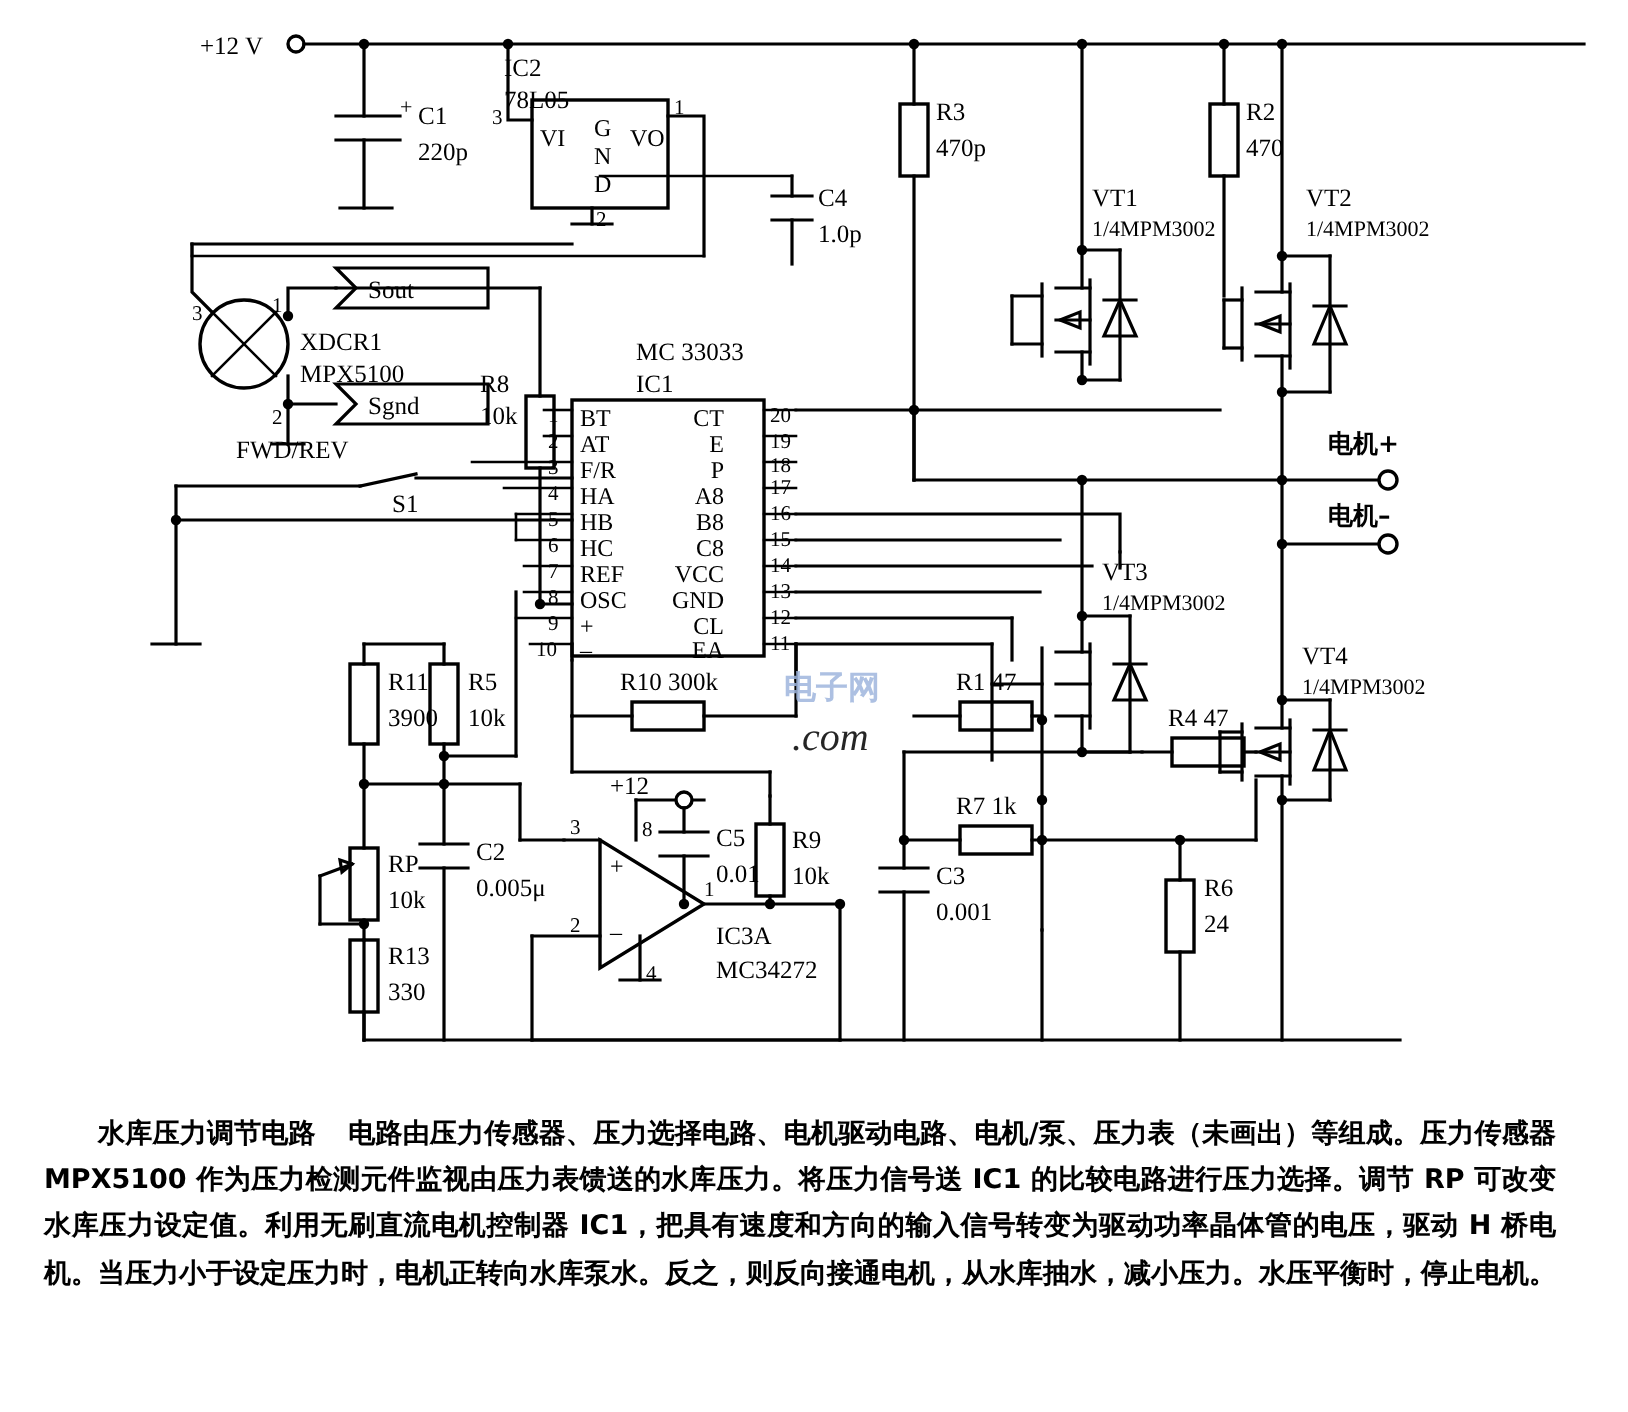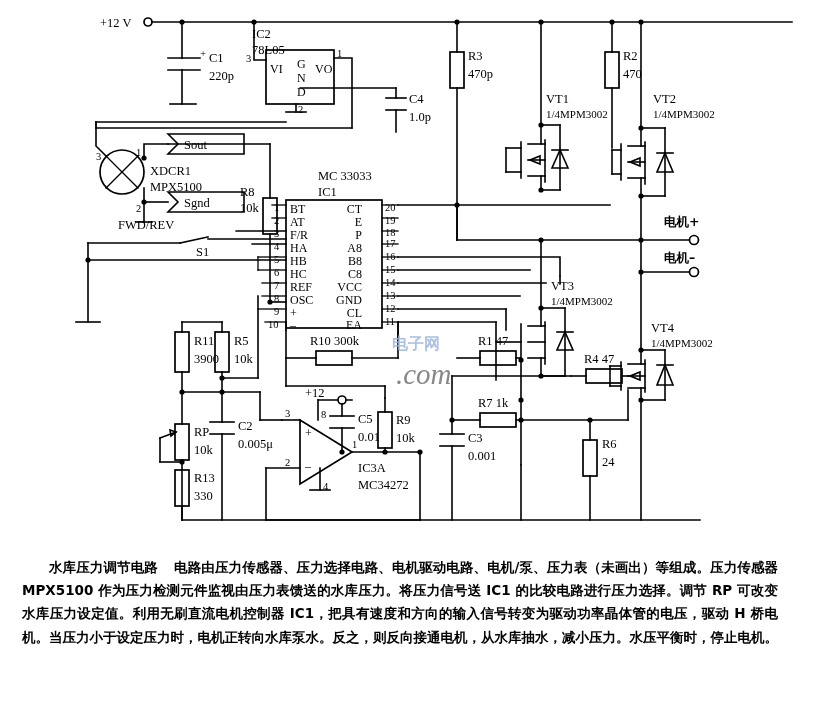--- a/index.html
+++ b/index.html
@@ -41,22 +41,22 @@
     font-family:"DejaVu Sans", sans-serif;font-weight:bold;font-size:42px;
     color:#e8607a;opacity:.72;letter-spacing:-1px;
   }
   .wm-cn{
     position:absolute;left:62px;top:4px;
     font-family:"DejaVu Sans", sans-serif;font-weight:bold;font-size:16px;
     color:#9fb6dd;opacity:.85;
   }
   .wm-com{
     position:absolute;left:66px;top:28px;
-    font-family:"Liberation Serif", serif;font-style:italic;font-size:29px;
-    color:#737373;opacity:.85;
+    font-family:"Liberation Serif", serif;font-style:italic;font-size:20px;
+    color:#000000;opacity:.85;
   }
 </style>
 </head>
 <body>
 
 <div id="schematic">
 <svg width="814" height="545" viewBox="0 0 814 545" xmlns="http://www.w3.org/2000/svg">
 
   <g>
     <circle class="term" cx="148" cy="22" r="4"></circle>

